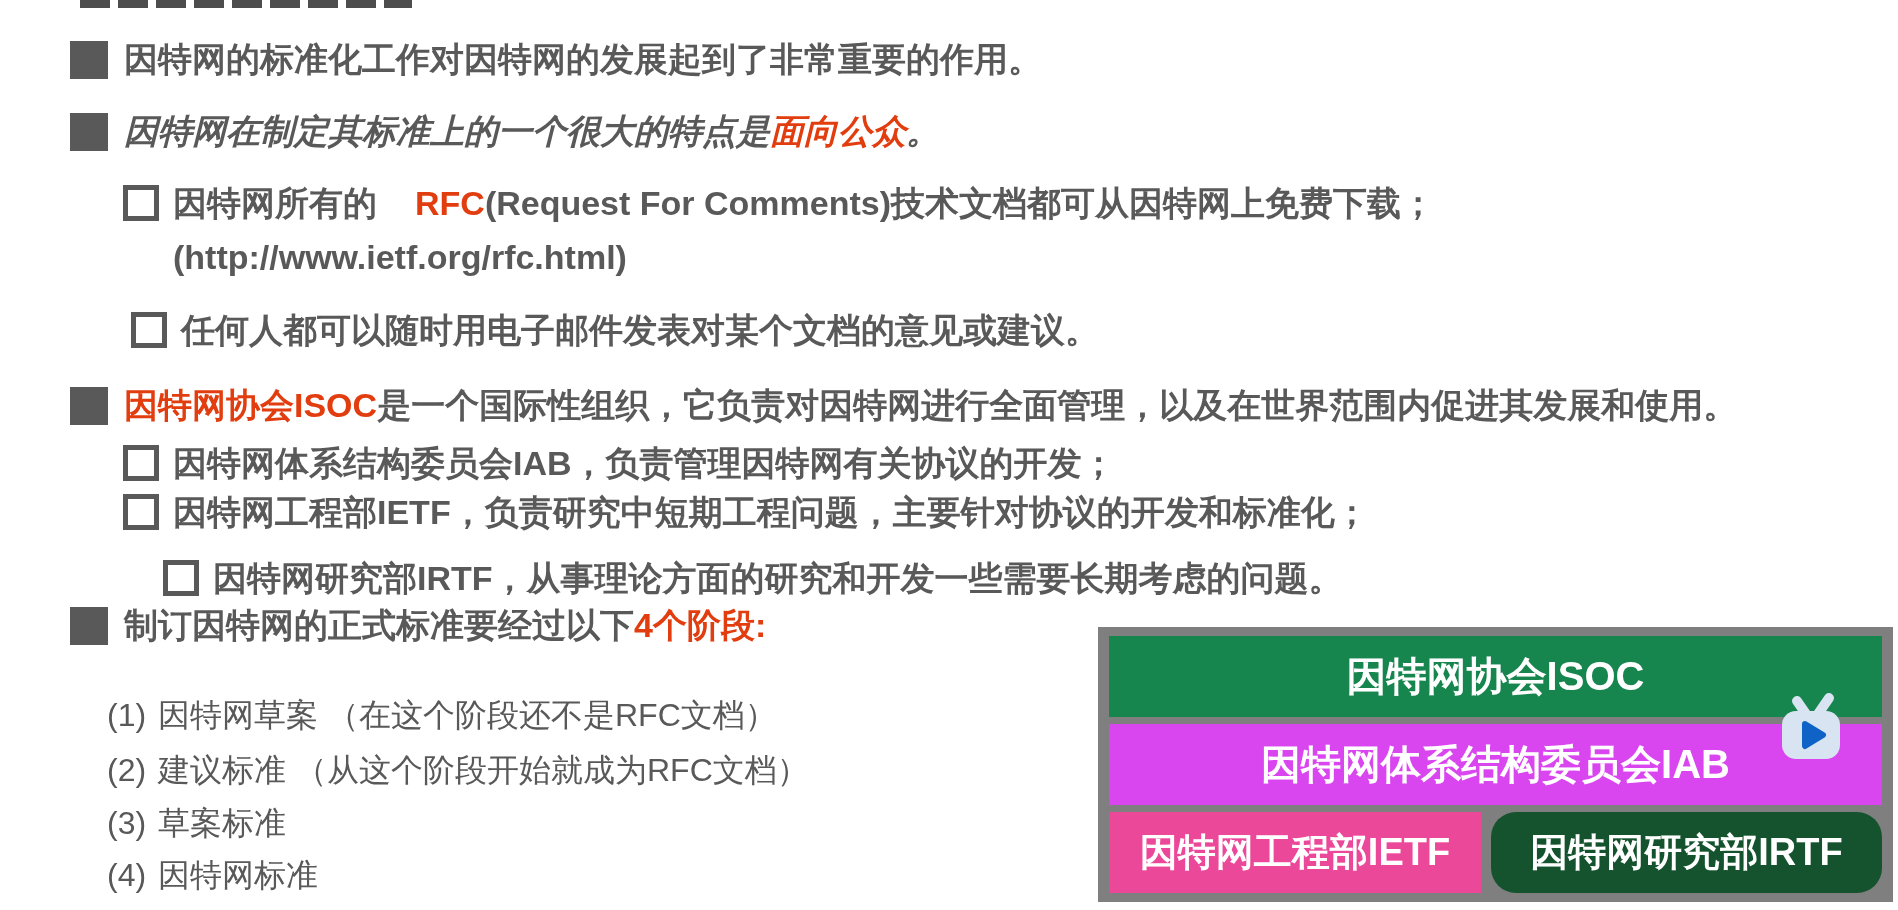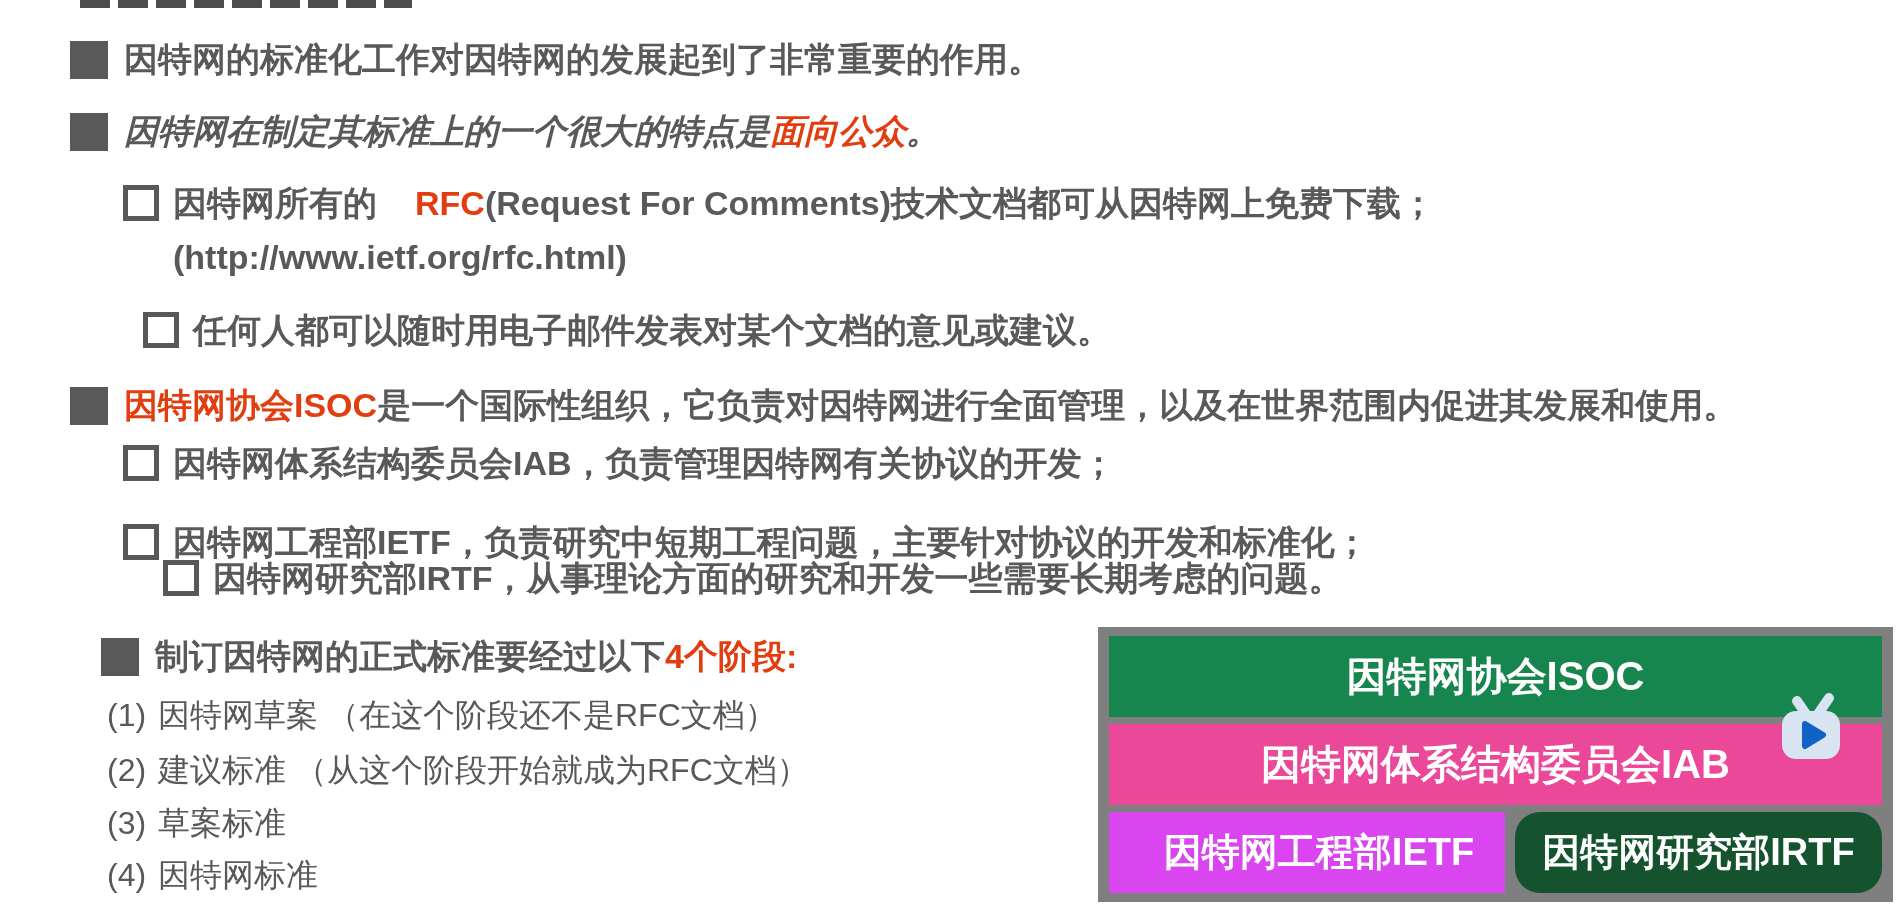--- a/index.html
+++ b/index.html
@@ -45,46 +45,46 @@
   </div>
 
   <div class="row" style="left:123px;top:182px;">
     <span class="cb"></span>
     <span>
       <span><span>因特网所有的</span><span class="red" style="color: rgb(226, 61, 15); margin-left: 38px;">RFC</span><span>(Request For Comments)技术文档都可从因特网上免费下载；</span></span>
       <div class="cont-line">(http://www.ietf.org/rfc.html)</div>
     </span>
   </div>
 
-  <div class="row" style="left:123px;top:309px;padding-left:20px;">
+  <div class="row" style="left:111px;top:309px;padding-left:20px;">
     <span class="cb"></span>
     <span>任何人都可以随时用电子邮件发表对某个文档的意见或建议。</span>
   </div>
 
   <div class="row" style="left:70px;top:384px;">
     <span class="sq"></span>
     <span><span class="red" style="color: rgb(226, 61, 15);">因特网协会ISOC</span><span>是一个国际性组织，它负责对因特网进行全面管理，以及在世界范围内促进其发展和使用。</span></span>
   </div>
 
   <div class="row" style="left:123px;top:442px;">
     <span class="cb"></span>
     <span>因特网体系结构委员会IAB，负责管理因特网有关协议的开发；</span>
   </div>
 
-  <div class="row" style="left:123px;top:521px;">
+  <div class="row" style="left:123px;top:491px;">
     <span class="cb"></span>
     <span>因特网工程部IETF，负责研究中短期工程问题，主要针对协议的开发和标准化；</span>
   </div>
 
   <div class="row" style="left:123px;top:557px;margin-left:40px;">
     <span class="cb"></span>
     <span>因特网研究部IRTF，从事理论方面的研究和开发一些需要长期考虑的问题。</span>
   </div>
 
-  <div class="row" style="left:70px;top:635px;margin-left:31px;">
+  <div class="row" style="left:70px;top:604px;">
     <span class="sq"></span>
     <span><span>制订因特网的正式标准要经过以下</span><span class="red" style="color: rgb(226, 61, 15);">4个阶段:</span></span>
   </div>
 
   <div class="stage" style="top:694px;">
     <span class="num">(1)</span><span>因特网草案 （在这个阶段还不是RFC文档）</span>
   </div>
   <div class="stage" style="top:749px;">
     <span class="num">(2)</span><span>建议标准 （从这个阶段开始就成为RFC文档）</span>
   </div>
@@ -92,25 +92,25 @@
     <span class="num">(3)</span><span>草案标准</span>
   </div>
   <div class="stage" style="top:854px;">
     <span class="num">(4)</span><span>因特网标准</span>
   </div>
 
   <div class="org-chart" style="background: rgb(127, 127, 127);">
     <div class="bar bar-top" style="background: rgb(23, 133, 78);">
       <span>因特网协会ISOC</span>
     </div>
-    <div class="bar bar-top" style="background: #ec4899;">
+    <div class="bar bar-top" style="background: #d946ef;">
       <span>因特网体系结构委员会IAB</span>
     </div>
     <div class="bottom-row">
-      <div class="bar bar-ietf" style="background: #d946ef; padding-left: 24px;">
+      <div class="bar bar-ietf" style="background: #ec4899;">
         <span>因特网工程部IETF</span>
       </div>
       <div class="bar bar-irtf" style="background: #14532d; border-radius: 25px;">
         <span>因特网研究部IRTF</span>
       </div>
     </div>
   </div>
 
   <div class="play-overlay">
     <svg viewBox="0 0 84 84" width="84" height="84">

